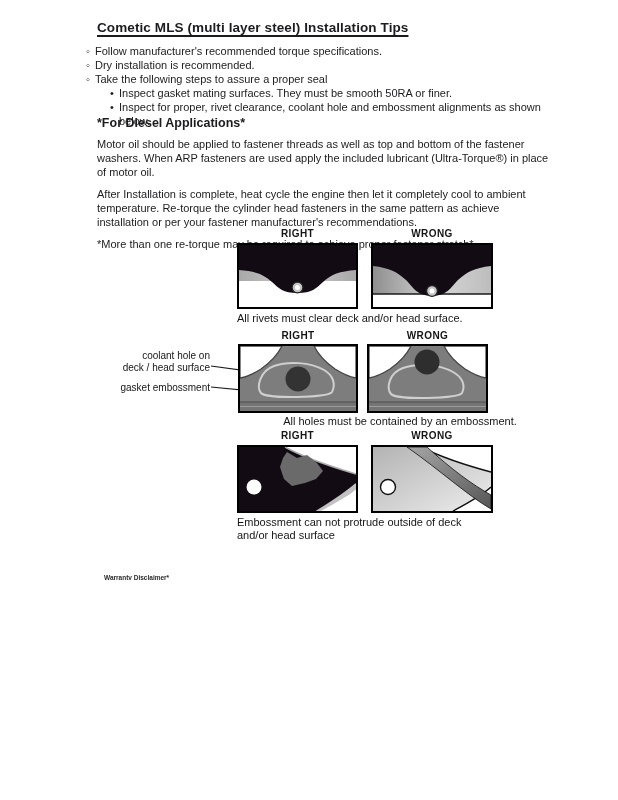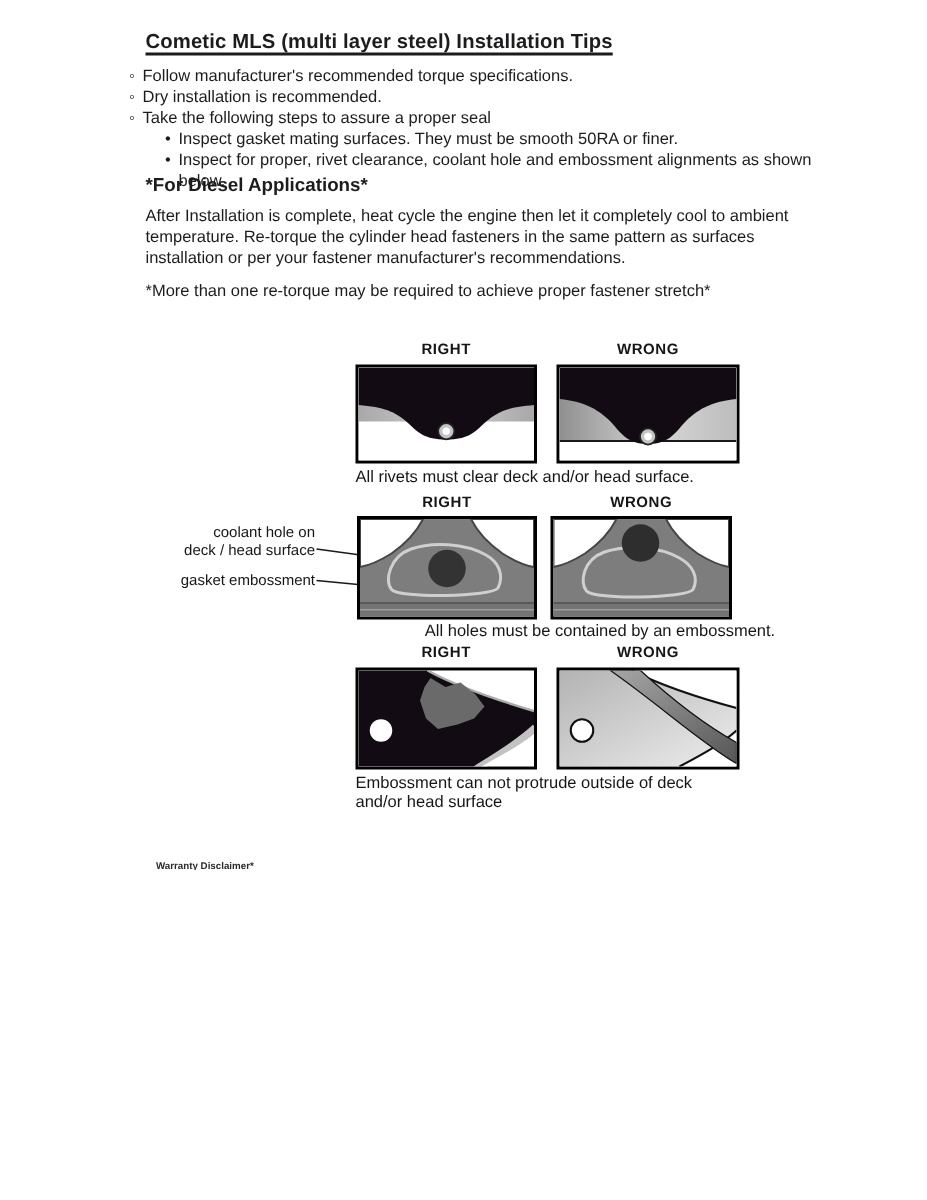--- a/index.html
+++ b/index.html
@@ -60,21 +60,22 @@
       <span>Inspect gasket mating surfaces.  They must be smooth 50RA or finer.</span>
     </div>
     <div class="b-row b-sub">
       <span class="b-mark">•</span>
       <span>Inspect for proper, rivet clearance, coolant hole and embossment alignments as shown below.</span>
     </div>
   </div>
 
   <div class="abs diesel">
     <h2>*For Diesel Applications*</h2>
-    <p>After Installation is complete, heat cycle the engine then let it completely cool to ambient temperature. Re-torque the cylinder head fasteners in the same pattern as surfaces installation or per your fastener manufacturer's recommendations.</p>
+    <p>Motor oil should be applied to fastener threads as well as top and bottom of the fastener washers. When ARP fasteners are used apply the included lubricant (Ultra-Torque®) in place of motor oil.</p>
+    <p>After Installation is complete, heat cycle the engine then let it completely cool to ambient temperature. Re-torque the cylinder head fasteners in the same pattern as achieve installation or per your fastener manufacturer's recommendations.</p>
     <p>*More than one re-torque may be required to achieve proper fastener stretch*</p>
   </div>
 
   <div class="abs dlabel" style="left:237px;top:228px;width:121px;">RIGHT</div>
   <div class="abs dlabel" style="left:371px;top:228px;width:122px;">WRONG</div>
 
   <div class="abs dbox" style="left:237px;top:243px;">
     <svg width="117" height="62" viewBox="0 0 117 62">
       <defs>
         <linearGradient id="r1g" x1="0" y1="0" x2="1" y2="0">

